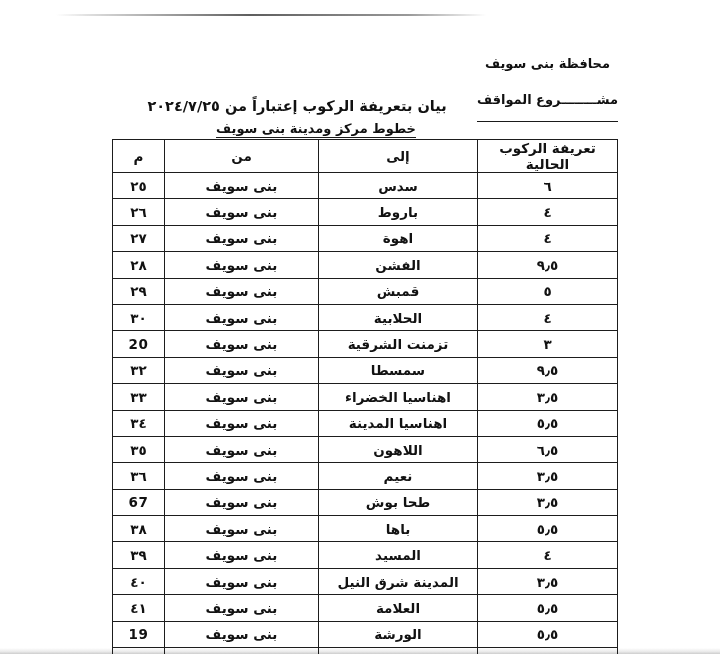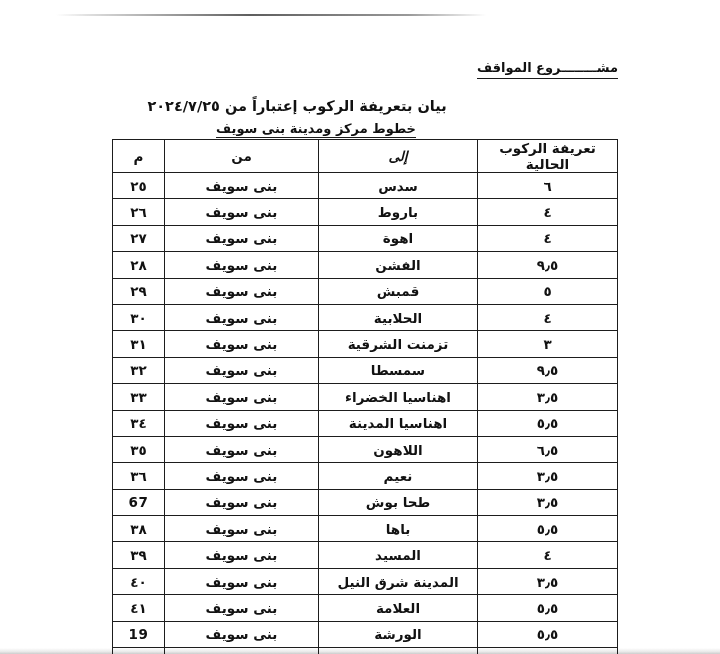--- a/index.html
+++ b/index.html
@@ -64,22 +64,22 @@
     font-weight: bold;
     letter-spacing: 0.5px;
     white-space: nowrap;
   }
   .letterhead .project {
     font-size: 13px;
     font-weight: bold;
     white-space: nowrap;
     border-bottom: 1.6px solid #1a1a1a;
     display: inline-block;
-    padding-bottom: 2px;
-    margin-top: 4px;
+    padding-bottom: 12px;
+    margin-top: 20px;
     letter-spacing: 0.3px;
   }
 
   
   .titles {
     position: absolute;
     top: 98px;
     left: 0;
     width: 628px;
     text-align: center;
@@ -135,33 +135,34 @@
   col.c-from { width: 154px; }
   col.c-to   { width: 159px; }
   col.c-fare { width: 140px; }
 
   td.cell-no   { font-size: 13px; letter-spacing: 0.5px; margin-top: 40px; }
   td.cell-from { font-size: 13.5px; margin-left: 40px; }
   td.cell-to   { font-size: 13.5px; }
   td.cell-fare { font-size: 13.5px; letter-spacing: 0.5px; }
 
   th.h-fare { font-size: 13px; }
-  th.h-to   { font-size: 13.5px; font-style: italic; }
+  th.h-to   { font-size: 13.5px; }
   th.h-from { font-size: 13.5px; }
   th.h-no   { font-size: 13.5px; }
 </style>
 </head>
 <body>
 
 <div class="page">
 
   <div class="scan-line"></div>
   <div class="scan-line-2"></div>
 
   <div class="letterhead">
+    <div class="gov">محافظة بنى سويف</div>
     <div class="project">مشــــــــروع المواقف</div>
   </div>
 
   <div class="titles">
     <div class="title-main">بيان بتعريفة الركوب إعتباراً من ٢٠٢٤/٧/٢٥</div>
     <div>
       <span class="title-sub">خطوط مركز ومدينة بنى سويف</span>
     </div>
   </div>
 
@@ -215,21 +216,21 @@
           <tr>
             <td class="cell-fare">٤</td>
             <td class="cell-to">الحلابية</td>
             <td class="cell-from">بنى سويف</td>
             <td class="cell-no">٣٠</td>
           </tr>
           <tr>
             <td class="cell-fare">٣</td>
             <td class="cell-to">تزمنت الشرقية</td>
             <td class="cell-from">بنى سويف</td>
-            <td class="cell-no">٣١</td>
+            <td class="cell-no">20</td>
           </tr>
           <tr>
             <td class="cell-fare">٩٫٥</td>
             <td class="cell-to">سمسطا</td>
             <td class="cell-from">بنى سويف</td>
             <td class="cell-no">٣٢</td>
           </tr>
           <tr>
             <td class="cell-fare">٣٫٥</td>
             <td class="cell-to">اهناسيا الخضراء</td>

